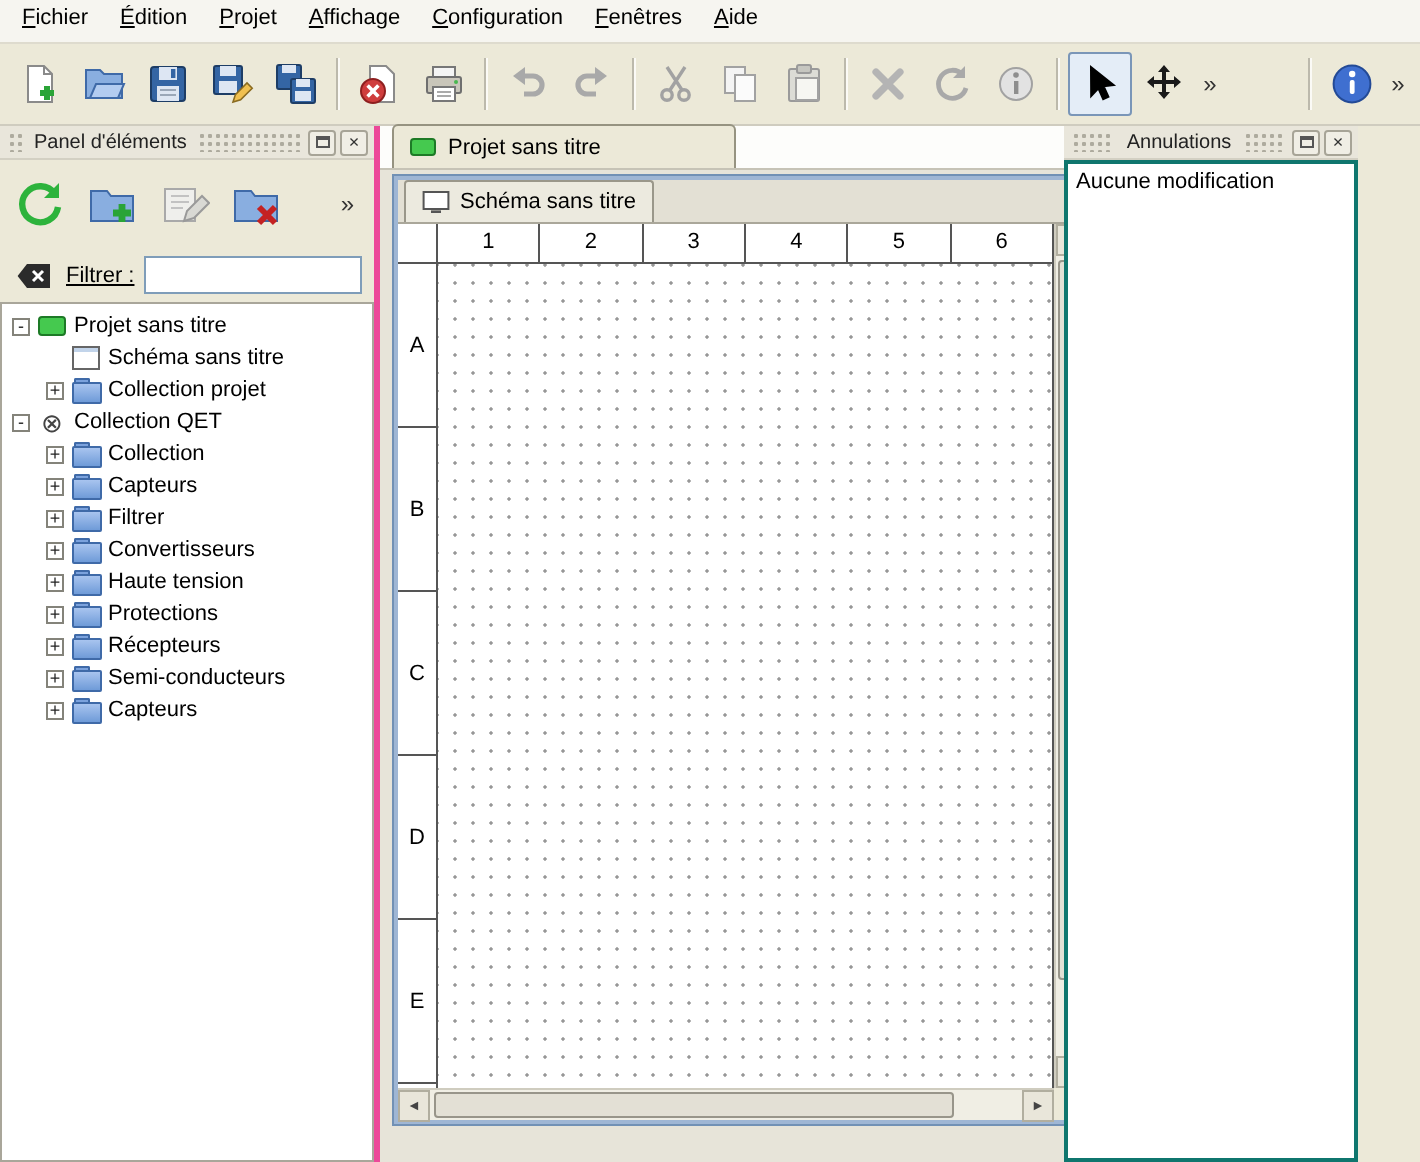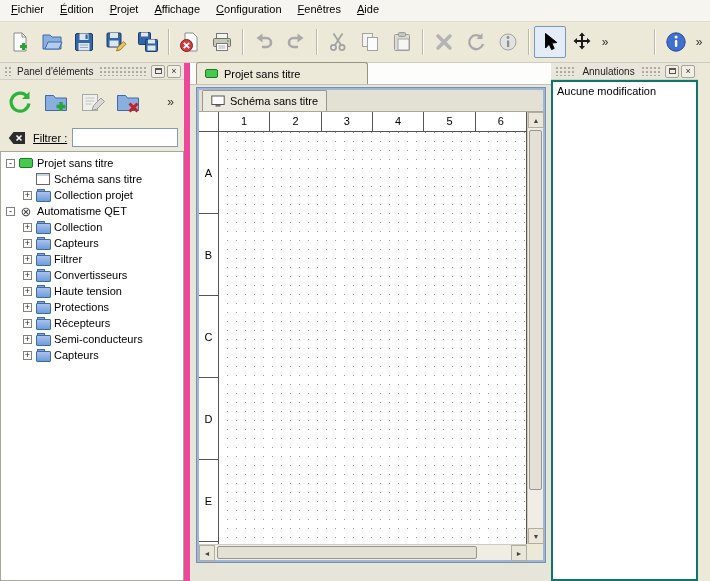--- a/index.html
+++ b/index.html
@@ -23,21 +23,21 @@
   
   .dock-title{height:17px;display:flex;align-items:center;background:#e9e6db;border-bottom:1px solid #d3d0c3;padding:0 3px;font-size:10px;color:#222;}
   .grip{align-self:stretch;margin:3px 1px;background-image:radial-gradient(#aeab9e 1px,transparent 1.2px);background-size:4px 4px;}
   .g-lead{width:7px;flex:none;}
   .g-fill{flex:1;}
   .dock-title-text{padding:0 5px;white-space:nowrap;}
   .dock-btn{width:14px;height:13px;border:1px solid #a7a497;background:#f0eee5;border-radius:2px;display:flex;align-items:center;justify-content:center;font-size:9px;line-height:9px;color:#333;margin-left:2px;flex:none;cursor:default;}
   .float-glyph{width:7px;height:6px;border:1px solid #555;border-top-width:2px;}
 
   
-  .left-dock{position:absolute;left:0;top:63px;width:190px;height:518px;background:#ece9d8;border-right:6px solid #ec4899;}
+  .left-dock{position:absolute;left:0;top:63px;width:190px;height:518px;background:#ece9d8;border-right:3px solid #ec4899;}
   .panel-toolbar{height:44px;display:flex;align-items:center;padding:0 4px;}
   .ptb{width:32px;height:32px;border:1px solid transparent;display:flex;align-items:center;justify-content:center;margin-right:4px;background:transparent;padding:0;flex:none;}
   .ptb svg{width:26px;height:26px;}
   .ptb-chev{margin-left:auto;margin-right:6px;font-size:12px;color:#333;background:none;border:none;}
   .filter-row{height:27px;display:flex;align-items:center;gap:5px;padding:0 6px;}
   .filter-clear{width:22px;height:18px;border:none;background:transparent;display:flex;align-items:center;justify-content:center;padding:0;flex:none;}
   .filter-clear svg{width:18px;height:14px;}
   .filter-label{white-space:nowrap;text-decoration:underline;}
   .filter-input{flex:1;height:19px;border:1px solid #7f9db9;background:#fff;font:11px "Liberation Sans",sans-serif;padding:1px 3px;min-width:0;}
   .tree{position:absolute;left:0;top:88px;right:0;bottom:0;background:#fff;border:1px solid #a9a69a;overflow:hidden;padding-top:3px;}
@@ -77,21 +77,21 @@
   .vscroll{position:absolute;top:0;right:0;width:16px;bottom:16px;background:#f0eee4;border-left:1px solid #cfccbf;display:flex;flex-direction:column;}
   .hscroll{position:absolute;left:0;bottom:0;right:16px;height:16px;background:#f0eee4;border-top:1px solid #cfccbf;display:flex;}
   .sb-btn{width:16px;height:16px;flex:none;background:#e9e6da;border:1px solid #b1ae9f;display:flex;align-items:center;justify-content:center;font-size:7px;color:#444;}
   .sb-track{flex:1;position:relative;}
   .sb-thumb{position:absolute;background:#e3e0d5;border:1px solid #98958a;border-radius:2px;}
   .sb-thumb.v{left:1px;right:1px;top:2px;height:90%;}
   .sb-thumb.h{top:1px;bottom:1px;left:2px;width:88%;}
   .sb-corner{position:absolute;right:0;bottom:0;width:16px;height:16px;background:#ece9d8;}
 
   
-  .right-dock{position:absolute;left:551px;top:63px;width:147px;height:518px;background:#ece9d8;}
+  .right-dock{position:absolute;left:532px;top:63px;width:147px;height:518px;background:#ece9d8;}
   .undo-panel{position:absolute;left:0;top:17px;right:0;bottom:0;background:#fff;border:2px solid #0f766e;padding:3px 4px;}
   u{text-decoration:underline;}
 </style>
 </head>
 <body>
 
 <div id="app">
 
   <div class="menubar">
     <span class="menu-item"><u>F</u>ichier</span>
@@ -297,21 +297,21 @@
           <span class="tree-label">Schéma sans titre</span>
         </div>
       <div class="tree-row lvl1">
           <span class="expander">+</span>
           <span class="tree-icon" data-icon="folder"></span>
           <span class="tree-label">Collection projet</span>
         </div>
       <div class="tree-row lvl0">
           <span class="expander">-</span>
           <span class="tree-icon" data-icon="qet"></span>
-          <span class="tree-label">Automatisme QET</span>
+          <span class="tree-label">Collection QET</span>
         </div>
       <div class="tree-row lvl1">
           <span class="expander">+</span>
           <span class="tree-icon" data-icon="folder"></span>
           <span class="tree-label">Collection</span>
         </div>
       <div class="tree-row lvl1">
           <span class="expander">+</span>
           <span class="tree-icon" data-icon="folder"></span>
           <span class="tree-label">Capteurs</span>

